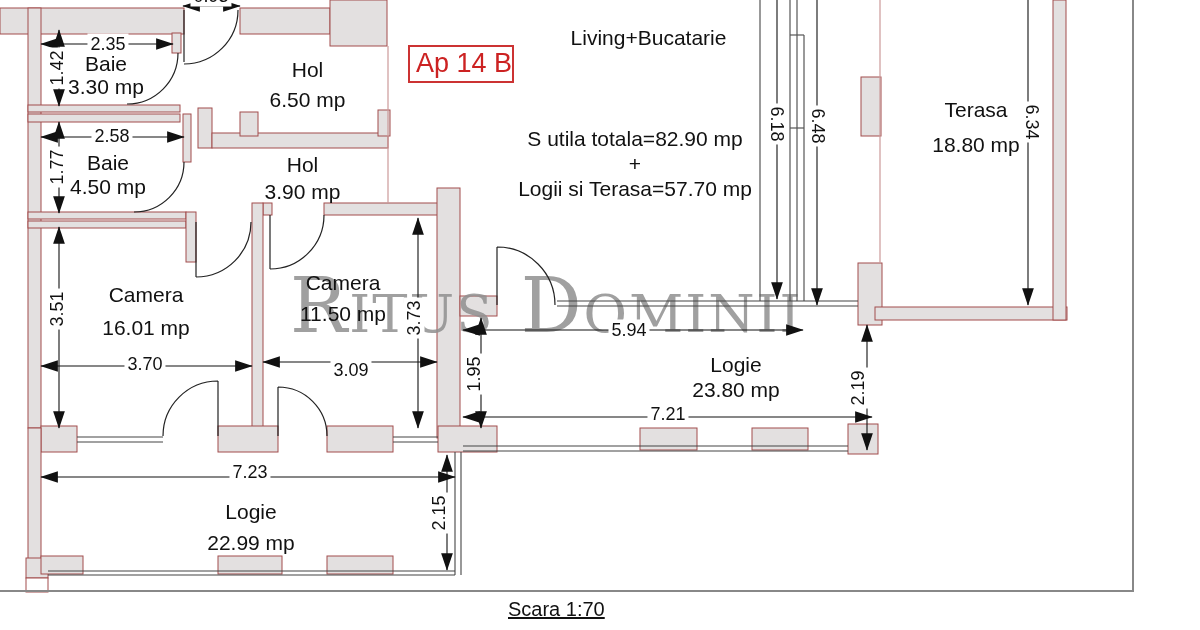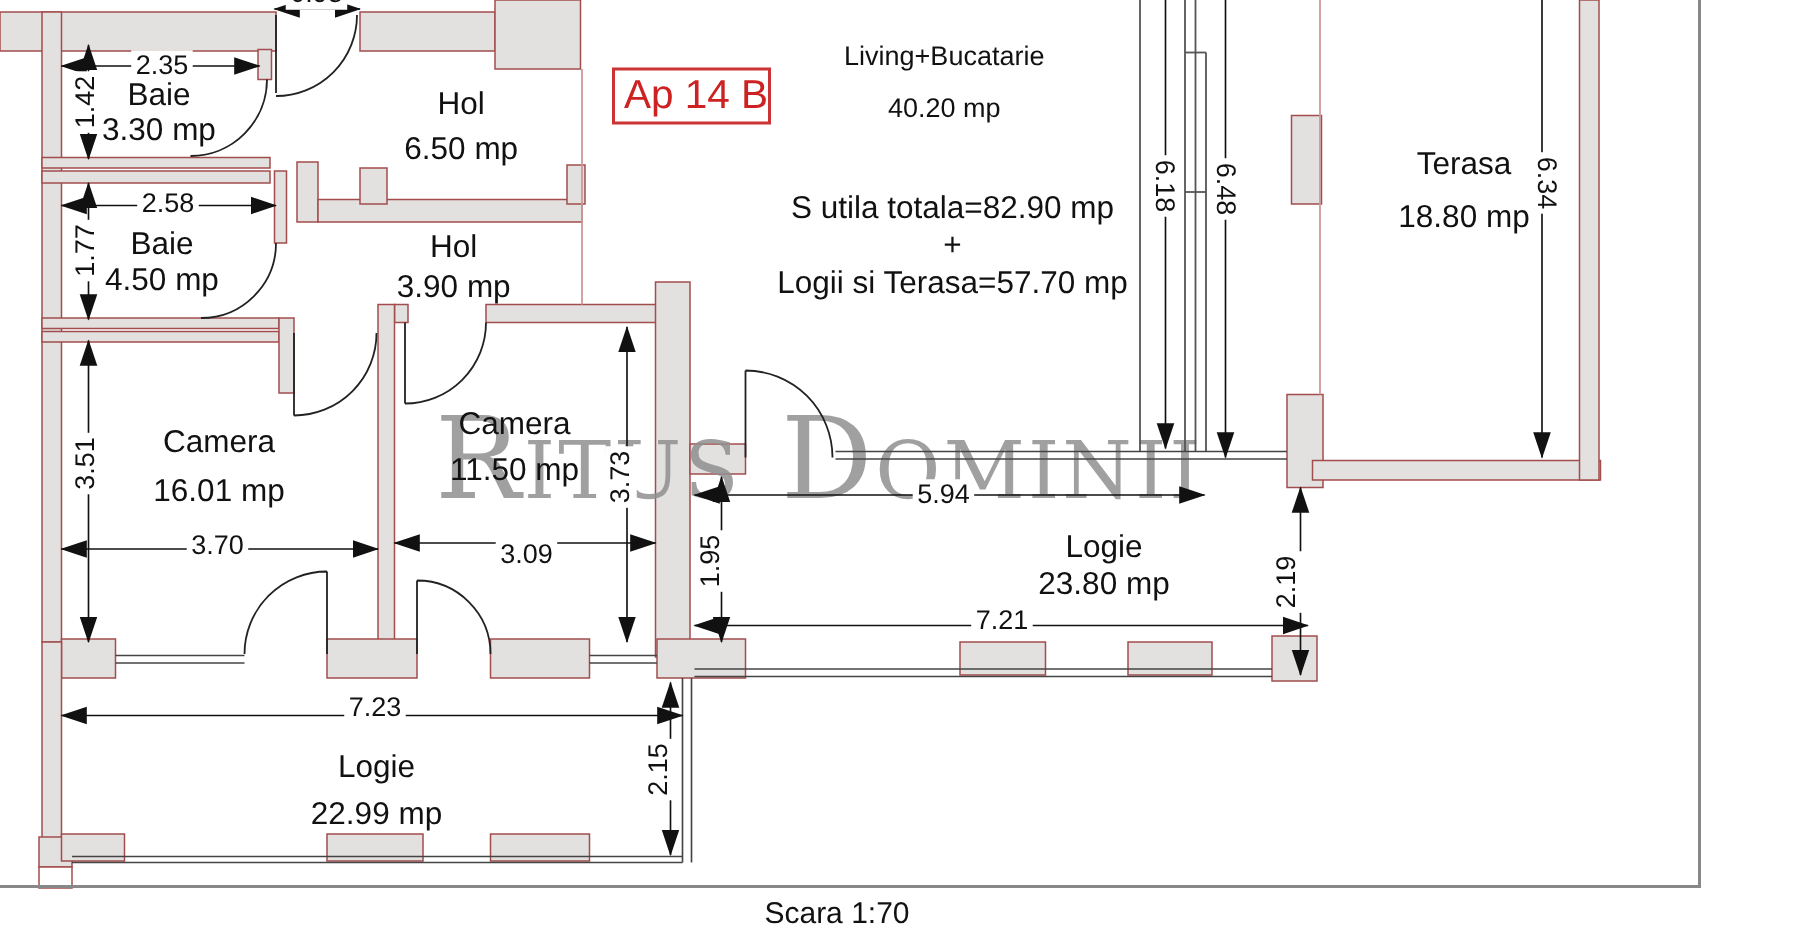--- a/index.html
+++ b/index.html
@@ -13,22 +13,22 @@
              line-height:95px;color:#909090;opacity:.85;letter-spacing:2px;white-space:nowrap;}
   .dim{position:absolute;z-index:4;font-size:18px;background:#fff;padding:0 3px;
        transform:translate(-50%,-50%);white-space:nowrap;}
   .dim.v{transform:translate(-50%,-50%) rotate(-90deg);}
   .dim.v90{transform:translate(-50%,-50%) rotate(90deg);}
   .room{position:absolute;z-index:4;text-align:center;font-size:21px;}
   .room div{white-space:nowrap;}
   .ap-box{position:absolute;left:408px;top:45px;width:102px;height:34px;z-index:4;
           border:2px solid #cc3333;color:#cc2222;font-size:27px;line-height:33px;
           text-align:right;background:#fff;}
-  .scara{position:absolute;left:468px;top:598px;width:180px;z-index:4;
-         text-align:center;font-size:20px;}
+  .scara{position:absolute;left:508px;top:598px;width:180px;z-index:4;
+         text-align:left;font-size:20px;text-decoration:underline;}
 </style>
 </head>
 <body>
 
 <div class="stage">
 
   <svg class="layer walls-layer" viewBox="0 0 1200 630" aria-hidden="true">
     <g fill="#e3e0e0" stroke="#a24d4d" stroke-width="1">
 
       <rect x="0" y="8" width="184" height="26"></rect>
@@ -186,23 +186,22 @@
     <div>4.50 mp</div>
   </div>
   <div class="room" style="left:250px;top:55px;width:115px;line-height:30px">
     <div>Hol</div>
     <div>6.50 mp</div>
   </div>
   <div class="room" style="left:245px;top:151px;width:115px;line-height:27px">
     <div>Hol</div>
     <div>3.90 mp</div>
   </div>
-  <div class="room" style="left:537px;top:20px;width:185px;line-height:35px;font-size:18px">
+  <div class="room" style="left:556px;top:20px;width:185px;line-height:35px;font-size:21px">
     <div>Living+Bucatarie</div>
-    <div>40.20 mp</div>
   </div>
   <div class="room" style="left:86px;top:278px;width:120px;line-height:33px">
     <div>Camera</div>
     <div>16.01 mp</div>
   </div>
   <div class="room" style="left:283px;top:267px;width:120px;line-height:31px">
     <div>Camera</div>
     <div>11.50 mp</div>
   </div>
   <div class="room" style="left:676px;top:352px;width:120px;line-height:25px">

